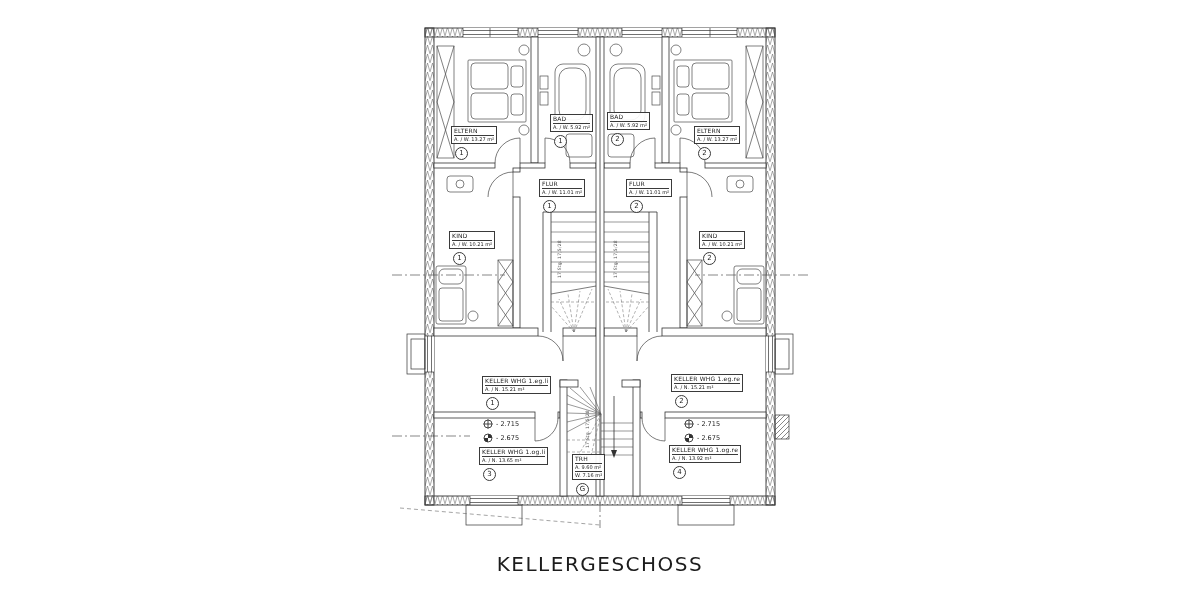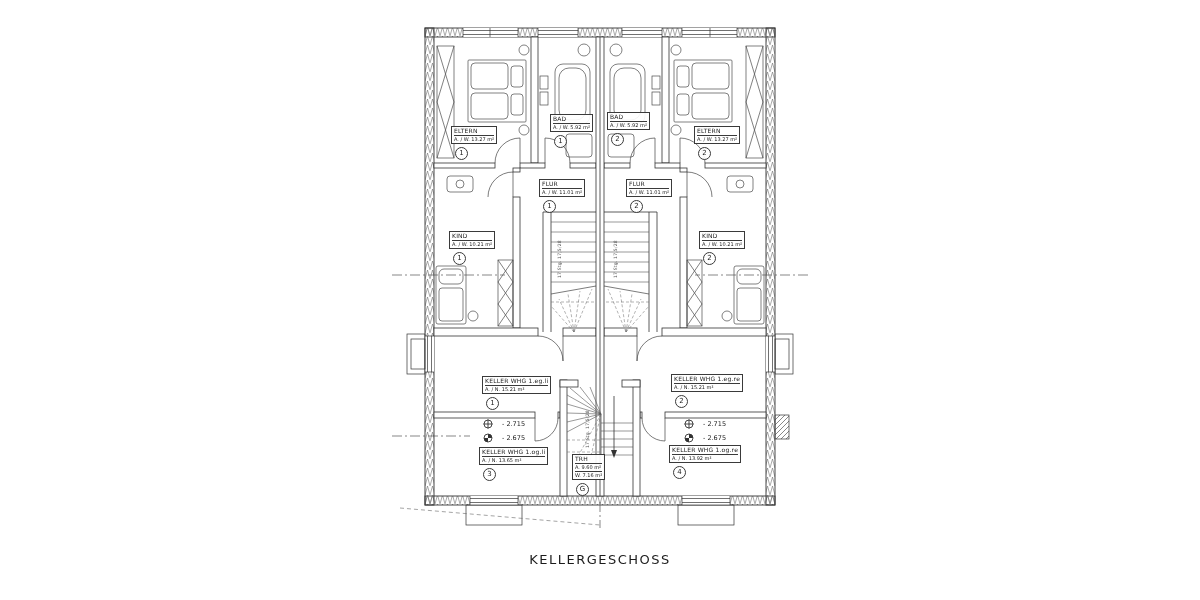--- a/index.html
+++ b/index.html
@@ -7,25 +7,25 @@
           font-family:"DejaVu Sans","Liberation Sans",sans-serif;color:#222;}
   .plan-svg{position:absolute;left:0;top:0;}
   .rlabel{position:absolute;z-index:5;}
   .lbox{display:inline-block;border:1px solid #3a3a3a;background:rgba(255,255,255,.92);
         padding:0 2px;white-space:nowrap;}
   .lname{font-size:6px;line-height:8px;letter-spacing:.2px;border-bottom:1px solid #3a3a3a;}
   .larea{font-size:5px;line-height:7px;}
   .lsub{font-size:5px;line-height:7px;border-top:1px solid #3a3a3a;}
   .lnum{width:11px;height:11px;border:1px solid #3a3a3a;border-radius:50%;font-size:7px;
         line-height:11px;text-align:center;margin-top:2px;margin-left:4px;background:rgba(255,255,255,.9);}
-  .lev{position:absolute;display:flex;align-items:center;gap:9px;font-size:6.5px;z-index:5;}
+  .lev{position:absolute;display:flex;align-items:center;gap:3px;font-size:6.5px;z-index:5;}
   .lev svg{display:block;}
   .snote{position:absolute;font-size:4.5px;color:#555;white-space:nowrap;
          transform:rotate(-90deg);transform-origin:left top;z-index:4;letter-spacing:.2px;}
-  .title{position:absolute;left:0;right:0;top:552px;text-align:center;font-size:13px;
+  .title{position:absolute;left:0;right:0;top:552px;text-align:center;font-size:20px;
          letter-spacing:1.5px;color:#1c1c1c;z-index:6;}
 </style>
 </head>
 <body>
 
 <div class="canvas">
 
 <svg class="plan-svg" width="1200" height="600" viewBox="0 0 1200 600">
   <defs>
     <pattern id="ins" width="5" height="9" patternUnits="userSpaceOnUse">

